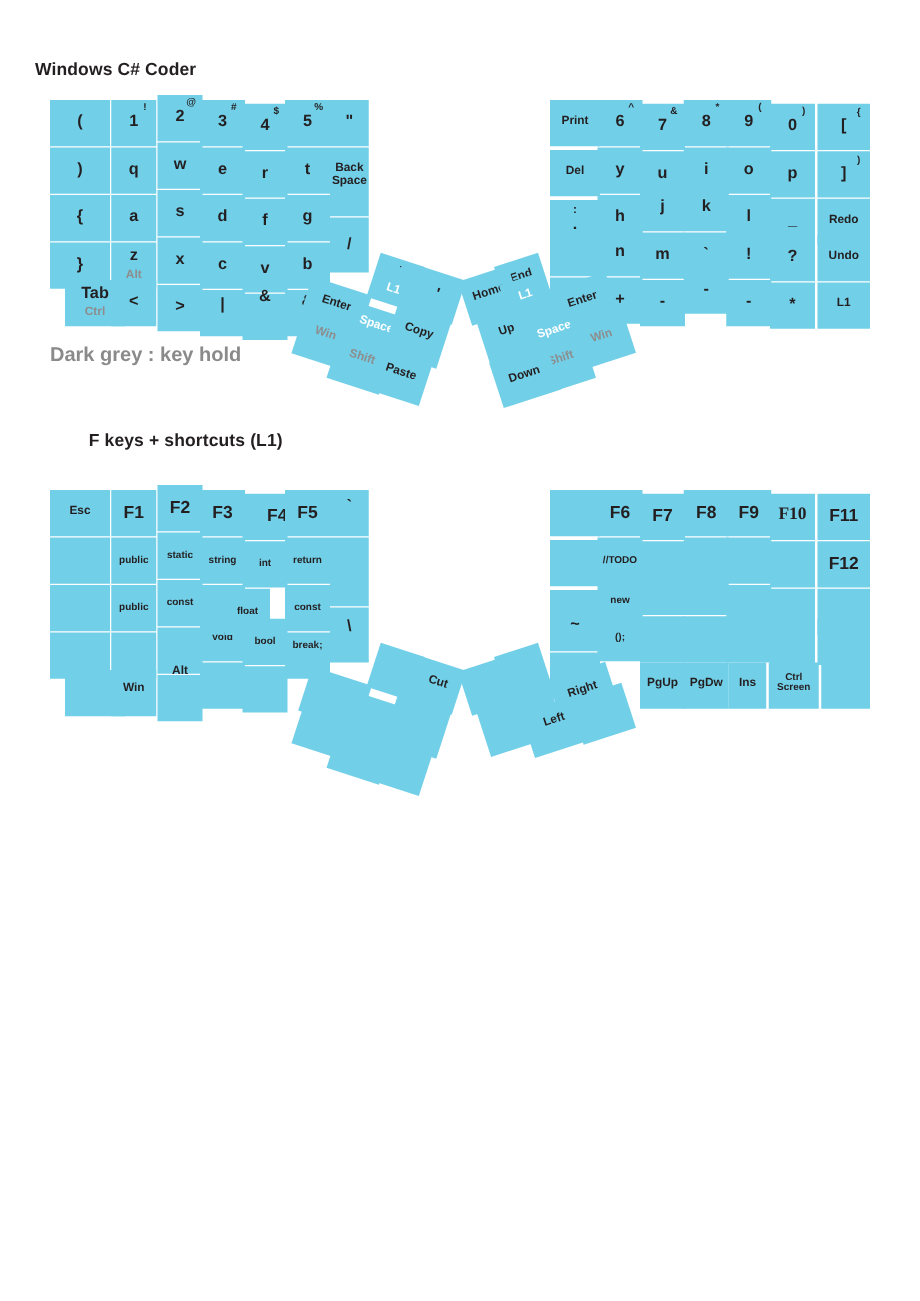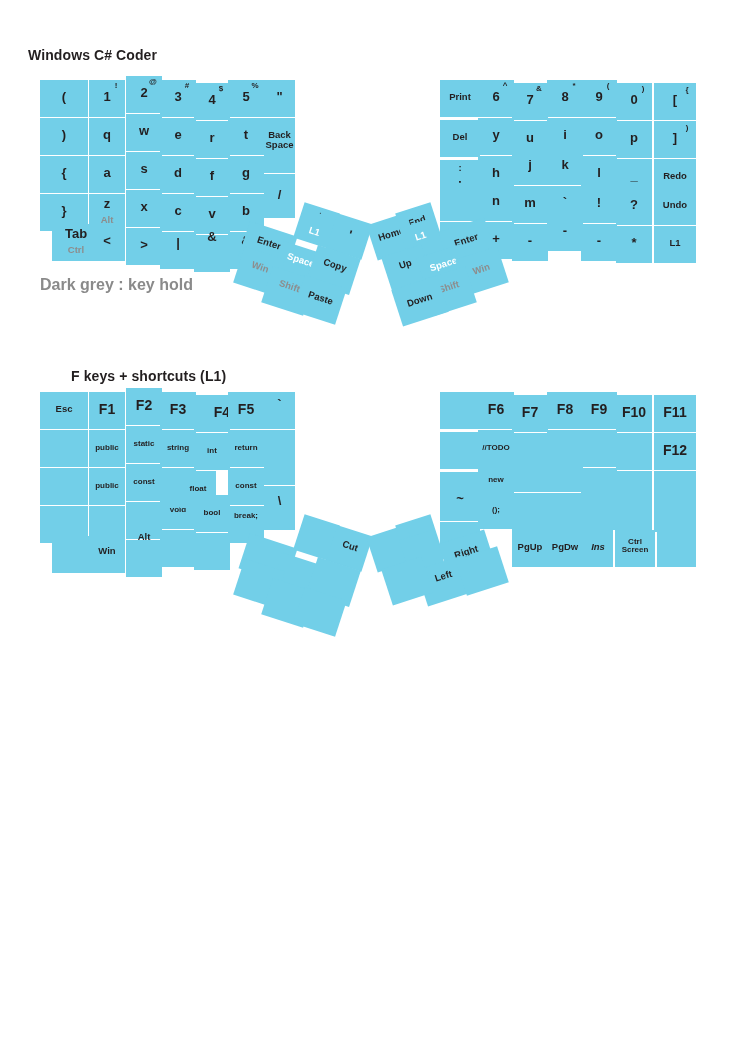--- a/index.html
+++ b/index.html
@@ -359,21 +359,21 @@
   </div>
   <div class="key" style="left:428px; top:272px; width:44px; height:38px; transform:rotate(-18deg);">
     <div class="lbl small grey" style="left:0; top:10px; width:44px;">Shift</div>
   </div>
   <div class="key" style="left:396px; top:282px; width:48px; height:38px; transform:rotate(-18deg);">
     <div class="lbl small" style="left:0; top:13px; width:48px;">Down</div>
   </div>
 
   <div class="note" style="left:40px; top:276px;">Dark grey : key hold</div>
 
-  <div class="layout-title" style="left:40px; top:368px;padding-left:31px;">F keys + shortcuts (L1)</div>
+  <div class="layout-title" style="left:40px; top:344px;padding-left:31px;">F keys + shortcuts (L1)</div>
 
   <div class="key" style="left:40px; top:392px; width:48px; height:37px;">
     <div class="lbl small" style="left:0; top:12px; width:48px;">Esc</div>
   </div>
   <div class="key" style="left:40px; top:430px; width:48px; height:37px;">
     <div class="lbl small" style="left:0; top:12px; width:48px;"></div>
   </div>
   <div class="key" style="left:40px; top:468px; width:48px; height:37px;">
     <div class="lbl small" style="left:0; top:12px; width:48px;"></div>
   </div>
@@ -536,41 +536,41 @@
   <div class="key" style="left:547px; top:430px; width:36px; height:37px;">
     <div class="lbl tiny" style="left:0; top:14px; width:36px;"></div>
   </div>
   <div class="key" style="left:547px; top:455px; width:36px; height:37px;">
     <div class="lbl tiny" style="left:0; top:14px; width:36px;"></div>
   </div>
   <div class="key" style="left:547px; top:493px; width:36px; height:37px;">
     <div class="lbl tiny" style="left:0; top:14px; width:36px;"></div>
   </div>
   <div class="key" style="left:583px; top:530px; width:30px; height:37px;">
-    <div class="lbl small" style="left:0; top:12px; width:30px;font-style:italic;">Ins</div>
+    <div class="lbl small" style="left:0; top:12px; width:30px;">Ins</div>
   </div>
 
   <div class="key" style="left:581px; top:392px; width:36px; height:37px;">
     <div class="lbl fkey" style="left:0; top:10px; width:36px;">F9</div>
   </div>
   <div class="key" style="left:581px; top:430px; width:36px; height:37px;">
     <div class="lbl tiny" style="left:0; top:14px; width:36px;"></div>
   </div>
   <div class="key" style="left:581px; top:468px; width:36px; height:37px;">
     <div class="lbl tiny" style="left:0; top:14px; width:36px;"></div>
   </div>
   <div class="key" style="left:581px; top:493px; width:36px; height:37px;">
     <div class="lbl tiny" style="left:0; top:14px; width:36px;"></div>
   </div>
   <div class="key" style="left:615px; top:530px; width:40px; height:37px;">
     <div class="lbl tiny" style="left:0; top:8px; width:40px;">Ctrl
 Screen</div>
   </div>
 
-  <div class="key" style="left:616px; top:395px; width:36px; height:37px;">
+  <div class="key" style="left:616px; top:395px; width:36px; height:37px;font-family:Liberation Serif, serif;">
     <div class="lbl fkey" style="left:0; top:10px; width:36px;">F10</div>
   </div>
   <div class="key" style="left:616px; top:433px; width:36px; height:37px;">
     <div class="lbl tiny" style="left:0; top:14px; width:36px;"></div>
   </div>
   <div class="key" style="left:616px; top:471px; width:36px; height:37px;">
     <div class="lbl tiny" style="left:0; top:14px; width:36px;"></div>
   </div>
   <div class="key" style="left:616px; top:495px; width:36px; height:37px;">
     <div class="lbl tiny" style="left:0; top:14px; width:36px;"></div>

